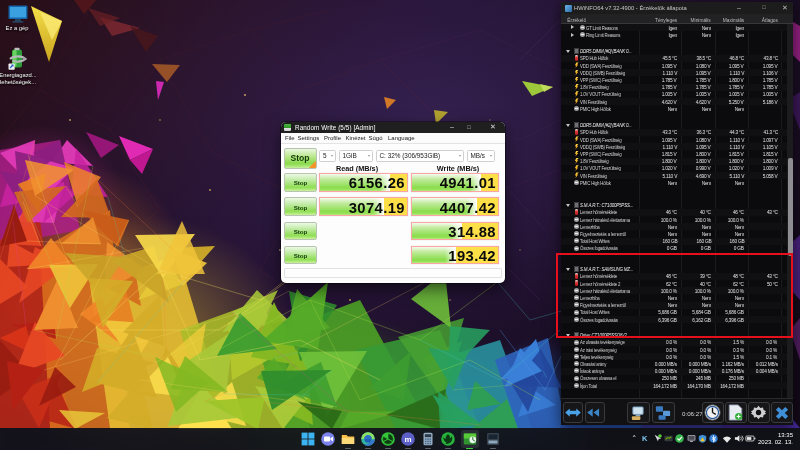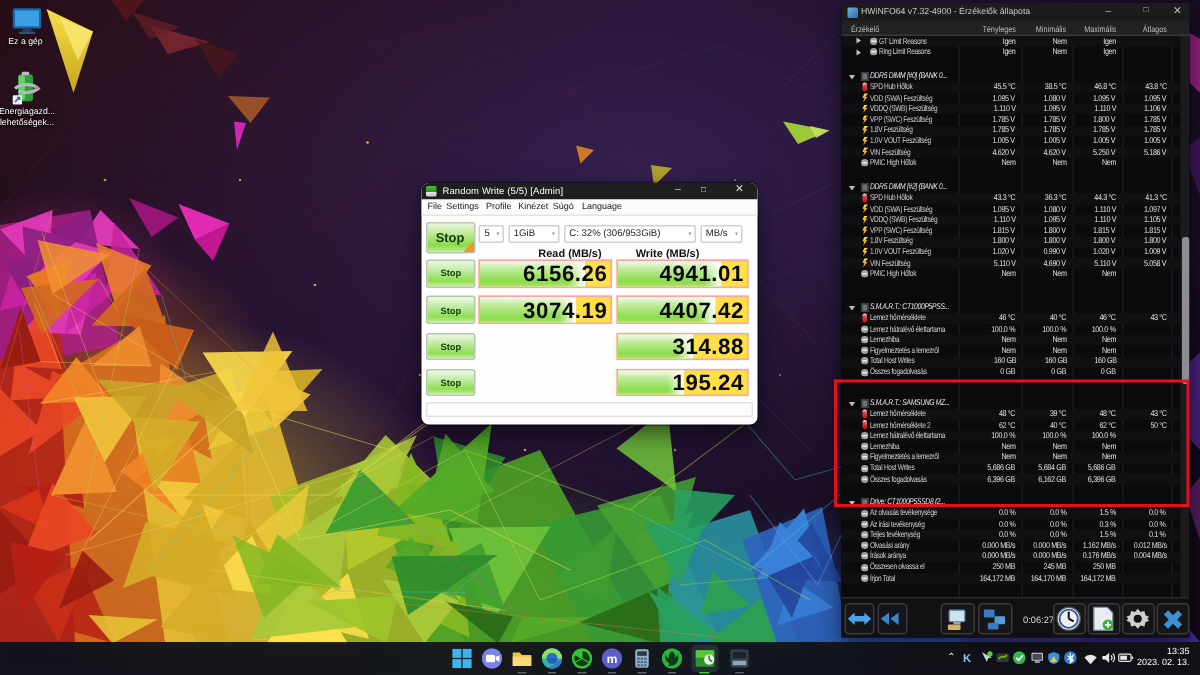--- a/index.html
+++ b/index.html
@@ -359,22 +359,22 @@
   </div>
   <div id="cdm-body">
     <div id="bigstop">
           <span>Stop</span>
           <u></u>
         </div>
     <div class="dd" style="left:38px;width:17px">5<i></i></div>
     <div class="dd" style="left:57.5px;width:34px">1GiB<i></i></div>
     <div class="dd" style="left:94.5px;width:88px">C: 32% (306/953GiB)<i></i></div>
     <div class="dd" style="left:185.5px;width:28px">MB/s<i></i></div>
-    <div class="hdr" style="left:55px">Read (MB/s)</div>
-    <div class="hdr" style="left:120px">Write (MB/s)</div>
+    <div class="hdr" style="left:32px">Read (MB/s)</div>
+    <div class="hdr" style="left:133px">Write (MB/s)</div>
   </div>
 <div class="crow" style="top:51.2px">
 <div class="stopbtn">
           <span>Stop</span>
         </div>
 <div class="cell cr">
           <div class="bar" style="width:81%"></div>
           <span class="num">6156.26</span>
         </div>
 <div class="cell cw">
@@ -403,21 +403,21 @@
           <div class="bar" style="width:59%"></div>
           <span class="num">314.88</span>
         </div>
 </div>
 <div class="crow" style="top:123.8px">
 <div class="stopbtn">
           <span>Stop</span>
         </div>
 <div class="cell cw">
           <div class="bar" style="width:52%"></div>
-          <span class="num">195.24</span>
+          <span class="num">193.42</span>
         </div>
 </div>
   <div id="cdm-status"></div>
 </div>
 
 <div id="hw">
   <div id="hw-title">
         <i id="hw-ico"></i>
         <span class="t">HWiNFO64 v7.32-4900 - Érzékelők állapota</span>
     <span class="cap" style="right:49px">–</span>

